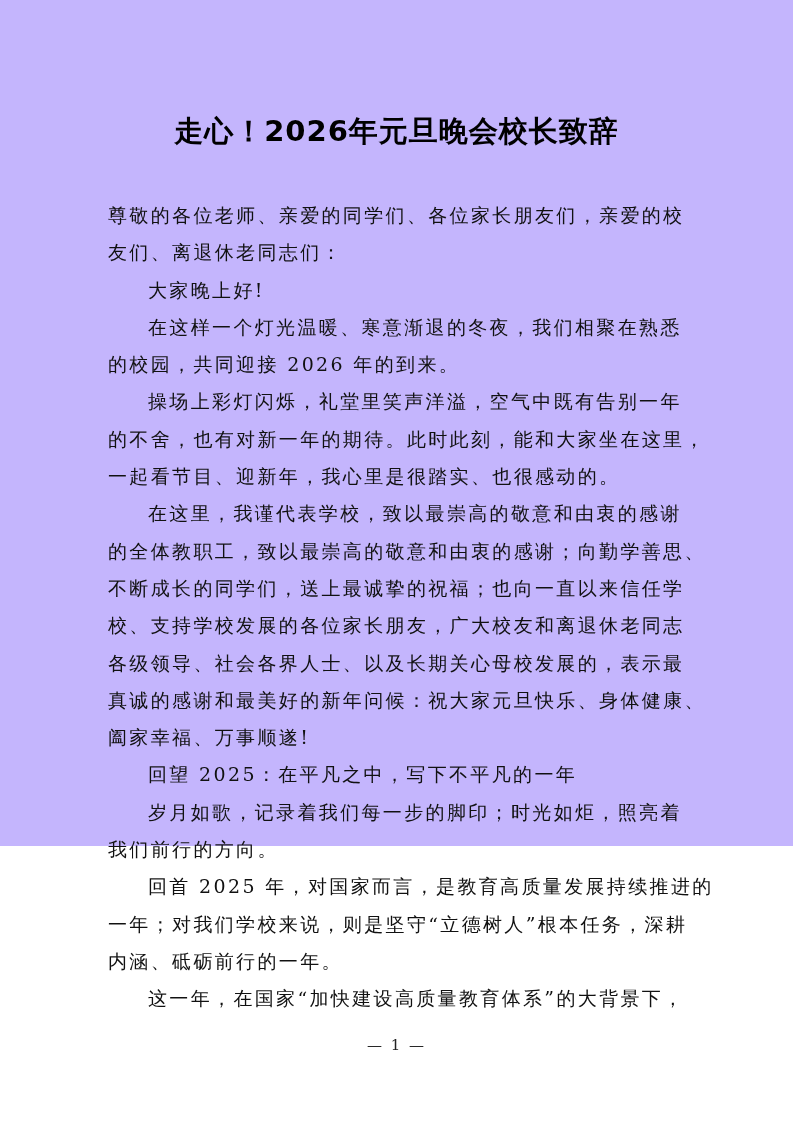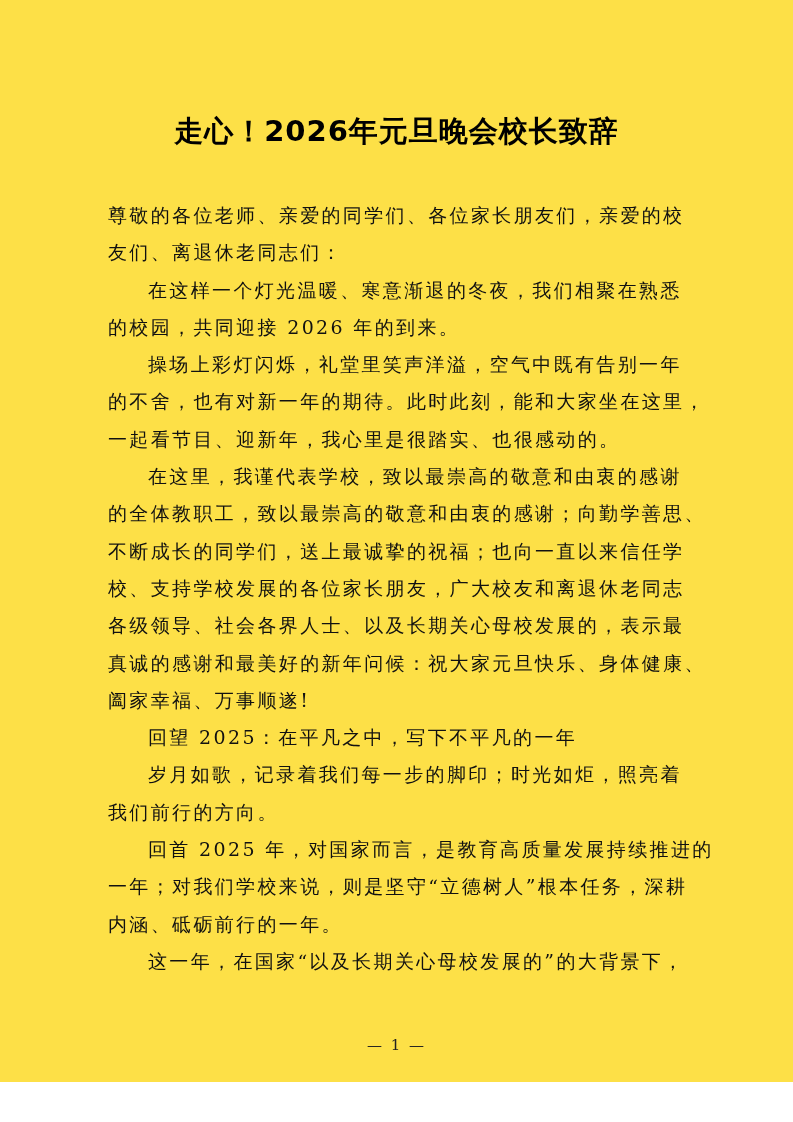--- a/index.html
+++ b/index.html
@@ -1,52 +1,53 @@
 <!DOCTYPE html>
 <html><head>
 <meta charset="utf-8">
 <style>
   html, body { margin: 0; padding: 0; background: #ffffff; }
   body { width: 793px; height: 1122px; position: relative; overflow: hidden;
          font-family: "DejaVu Serif", "Liberation Serif", serif; color: #111; }
-  .page { position: absolute; left: 0; top: 0; width: 793px; height: 1082px; background: #fde047; }
+  .page { position: absolute; left: 0; top: 0; width: 793px; height: 846px; background: #c4b5fd; }
   .title { position: absolute; left: 0; top: 112px; width: 793px; text-align: center;
            font-size: 29px; font-weight: bold; letter-spacing: 1px; color: #000;
            font-family: "DejaVu Sans", "Liberation Sans", sans-serif; }
   .body { position: absolute; left: 108px; top: 197px; width: 580px; }
   .line { height: 37.3px; line-height: 37.3px; font-size: 19px; white-space: nowrap;
           letter-spacing: 2.35px; color: #111; }
   .indent { padding-left: 40px; }
   .footer { position: absolute; left: 0; top: 1036px; width: 793px; text-align: center;
             font-size: 15px; color: #222; letter-spacing: 2px; }
 </style>
 </head>
 <body>
 
 <div class="page">
   <div class="title">走心！2026年元旦晚会校长致辞</div>
 
   <div class="body">
     <div class="line">尊敬的各位老师、亲爱的同学们、各位家长朋友们，亲爱的校</div>
     <div class="line">友们、离退休老同志们：</div>
+    <div class="line indent">大家晚上好!</div>
     <div class="line indent">在这样一个灯光温暖、寒意渐退的冬夜，我们相聚在熟悉</div>
     <div class="line">的校园，共同迎接 2026 年的到来。</div>
     <div class="line indent">操场上彩灯闪烁，礼堂里笑声洋溢，空气中既有告别一年</div>
     <div class="line">的不舍，也有对新一年的期待。此时此刻，能和大家坐在这里，</div>
     <div class="line">一起看节目、迎新年，我心里是很踏实、也很感动的。</div>
     <div class="line indent">在这里，我谨代表学校，致以最崇高的敬意和由衷的感谢</div>
     <div class="line">的全体教职工，致以最崇高的敬意和由衷的感谢；向勤学善思、</div>
     <div class="line">不断成长的同学们，送上最诚挚的祝福；也向一直以来信任学</div>
     <div class="line">校、支持学校发展的各位家长朋友，广大校友和离退休老同志</div>
     <div class="line">各级领导、社会各界人士、以及长期关心母校发展的，表示最</div>
     <div class="line">真诚的感谢和最美好的新年问候：祝大家元旦快乐、身体健康、</div>
     <div class="line">阖家幸福、万事顺遂!</div>
     <div class="line indent">回望 2025：在平凡之中，写下不平凡的一年</div>
     <div class="line indent">岁月如歌，记录着我们每一步的脚印；时光如炬，照亮着</div>
     <div class="line">我们前行的方向。</div>
     <div class="line indent">回首 2025 年，对国家而言，是教育高质量发展持续推进的</div>
     <div class="line">一年；对我们学校来说，则是坚守“立德树人”根本任务，深耕</div>
     <div class="line">内涵、砥砺前行的一年。</div>
-    <div class="line indent">这一年，在国家“以及长期关心母校发展的”的大背景下，</div>
+    <div class="line indent">这一年，在国家“加快建设高质量教育体系”的大背景下，</div>
   </div>
 
   <div class="footer">— 1 —</div>
 </div>
 
 </body></html>

